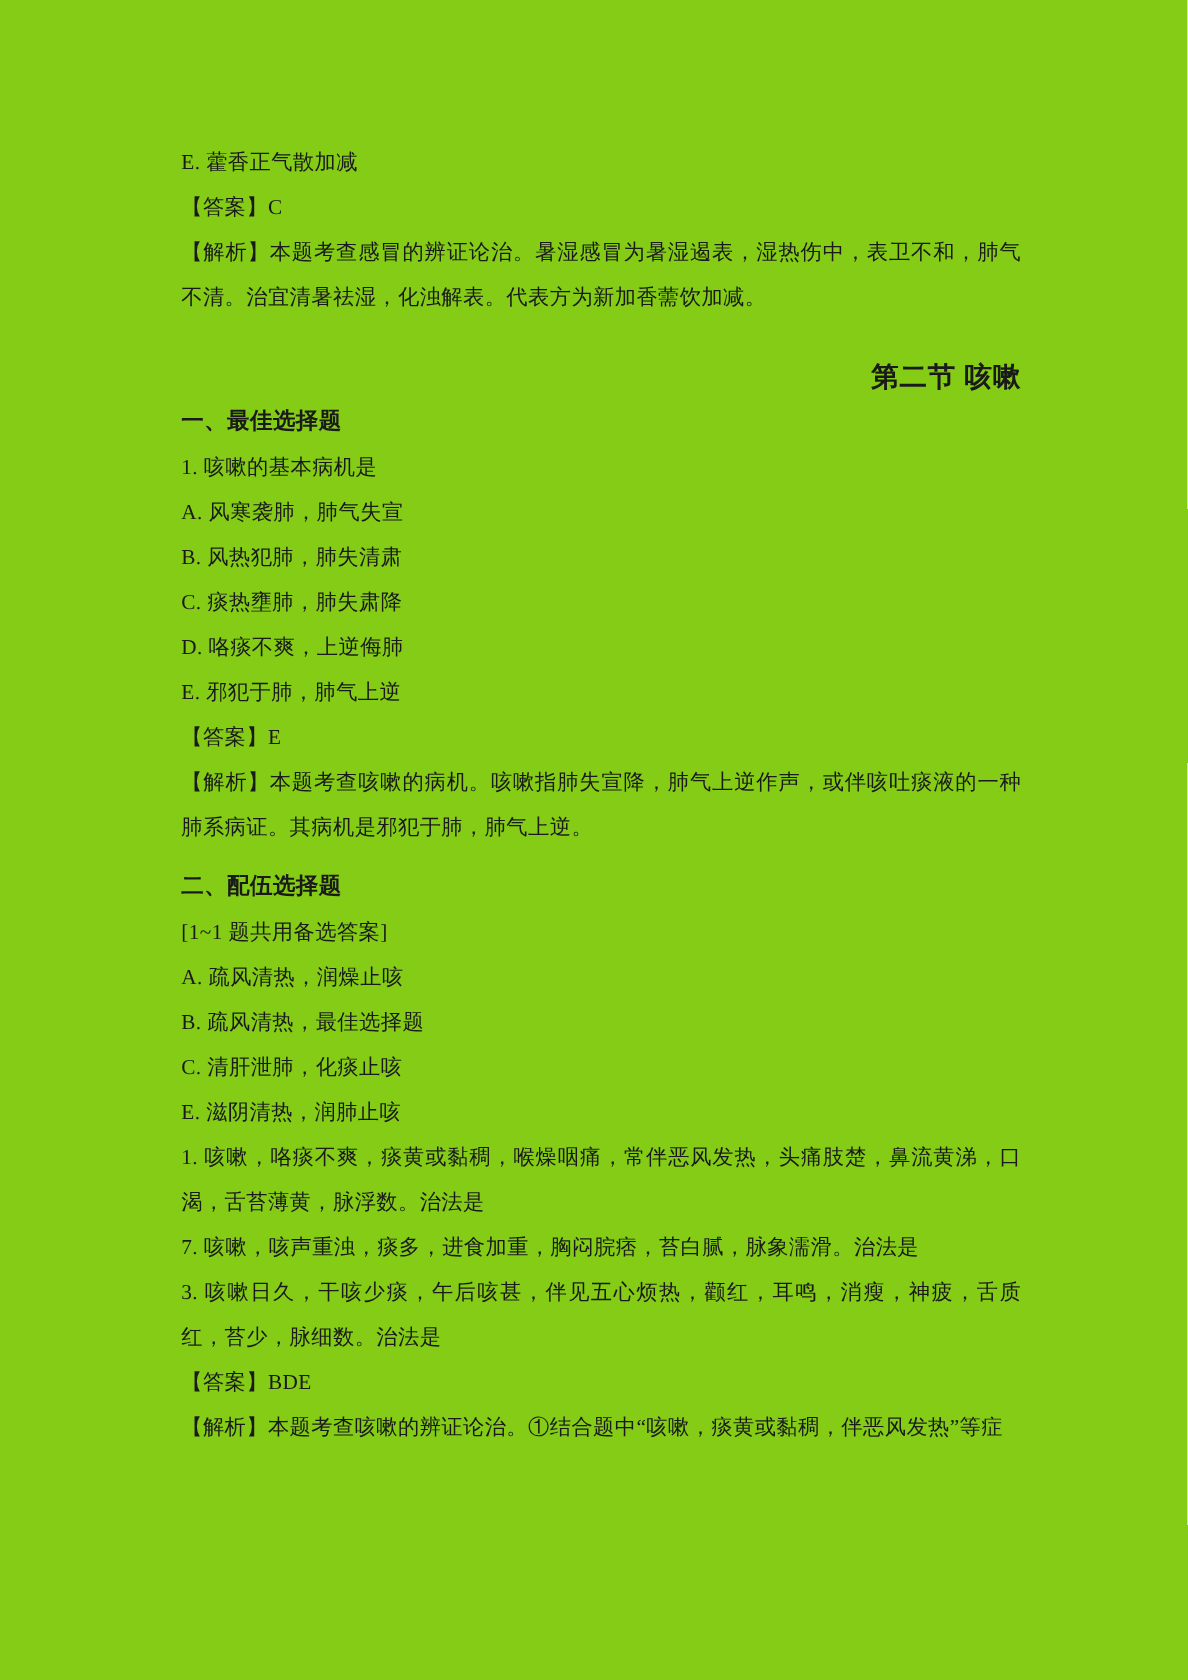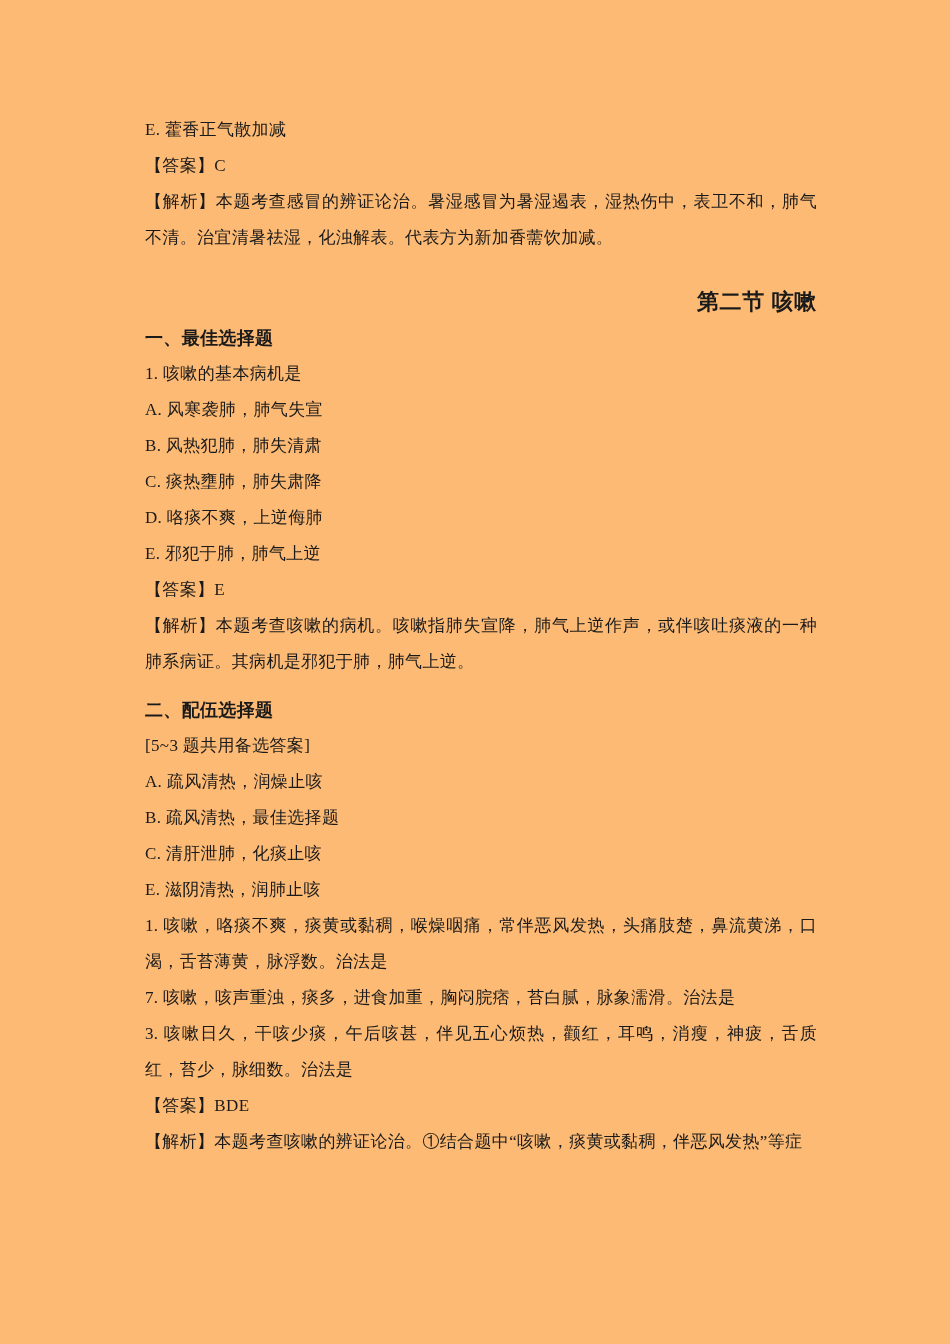--- a/index.html
+++ b/index.html
@@ -4,21 +4,21 @@
 <style>
   html, body {
     margin: 0;
     padding: 0;
     background: #ffffff;
   }
   .page {
     position: relative;
     width: 950px;
     height: 1344px;
-    background: #fdba74;
+    background: #84cc16;
     overflow: hidden;
     font-family: "Liberation Serif", "DejaVu Serif", serif;
     color: #1a1a1a;
   }
   .content {
     position: absolute;
     left: 145px;
     top: 112px;
     width: 672px;
     font-size: 17px;
@@ -37,21 +37,21 @@
     line-height: 36px;
     font-weight: bold;
     font-family: "Liberation Sans", "DejaVu Sans", sans-serif;
     letter-spacing: 0.03em;
   }
   .subsection-heading {
     margin: 0;
     font-size: 18px;
     line-height: 36px;
     font-weight: bold;
-    font-family: Liberation Sans, sans-serif;
+    font-family: Liberation Mono, monospace;
     text-align: left;
   }
   .subsection-heading.spaced {
     margin-top: 12px;
   }
 </style>
 </head>
 <body>
 
 <div class="page">
@@ -67,21 +67,21 @@
     <p>1. 咳嗽的基本病机是</p>
     <p>A. 风寒袭肺，肺气失宣</p>
     <p>B. 风热犯肺，肺失清肃</p>
     <p>C. 痰热壅肺，肺失肃降</p>
     <p>D. 咯痰不爽，上逆侮肺</p>
     <p>E. 邪犯于肺，肺气上逆</p>
     <p>【答案】E</p>
     <p>【解析】本题考查咳嗽的病机。咳嗽指肺失宣降，肺气上逆作声，或伴咳吐痰液的一种肺系病证。其病机是邪犯于肺，肺气上逆。</p>
 
     <h2 class="subsection-heading spaced">二、配伍选择题</h2>
-    <p>[5~3 题共用备选答案]</p>
+    <p>[1~1 题共用备选答案]</p>
     <p>A. 疏风清热，润燥止咳</p>
     <p>B. 疏风清热，最佳选择题</p>
     <p>C. 清肝泄肺，化痰止咳</p>
     <p>E. 滋阴清热，润肺止咳</p>
     <p>1. 咳嗽，咯痰不爽，痰黄或黏稠，喉燥咽痛，常伴恶风发热，头痛肢楚，鼻流黄涕，口渴，舌苔薄黄，脉浮数。治法是</p>
     <p>7. 咳嗽，咳声重浊，痰多，进食加重，胸闷脘痞，苔白腻，脉象濡滑。治法是</p>
     <p>3. 咳嗽日久，干咳少痰，午后咳甚，伴见五心烦热，颧红，耳鸣，消瘦，神疲，舌质红，苔少，脉细数。治法是</p>
     <p>【答案】BDE</p>
     <p>【解析】本题考查咳嗽的辨证论治。①结合题中“咳嗽，痰黄或黏稠，伴恶风发热”等症</p>
 

